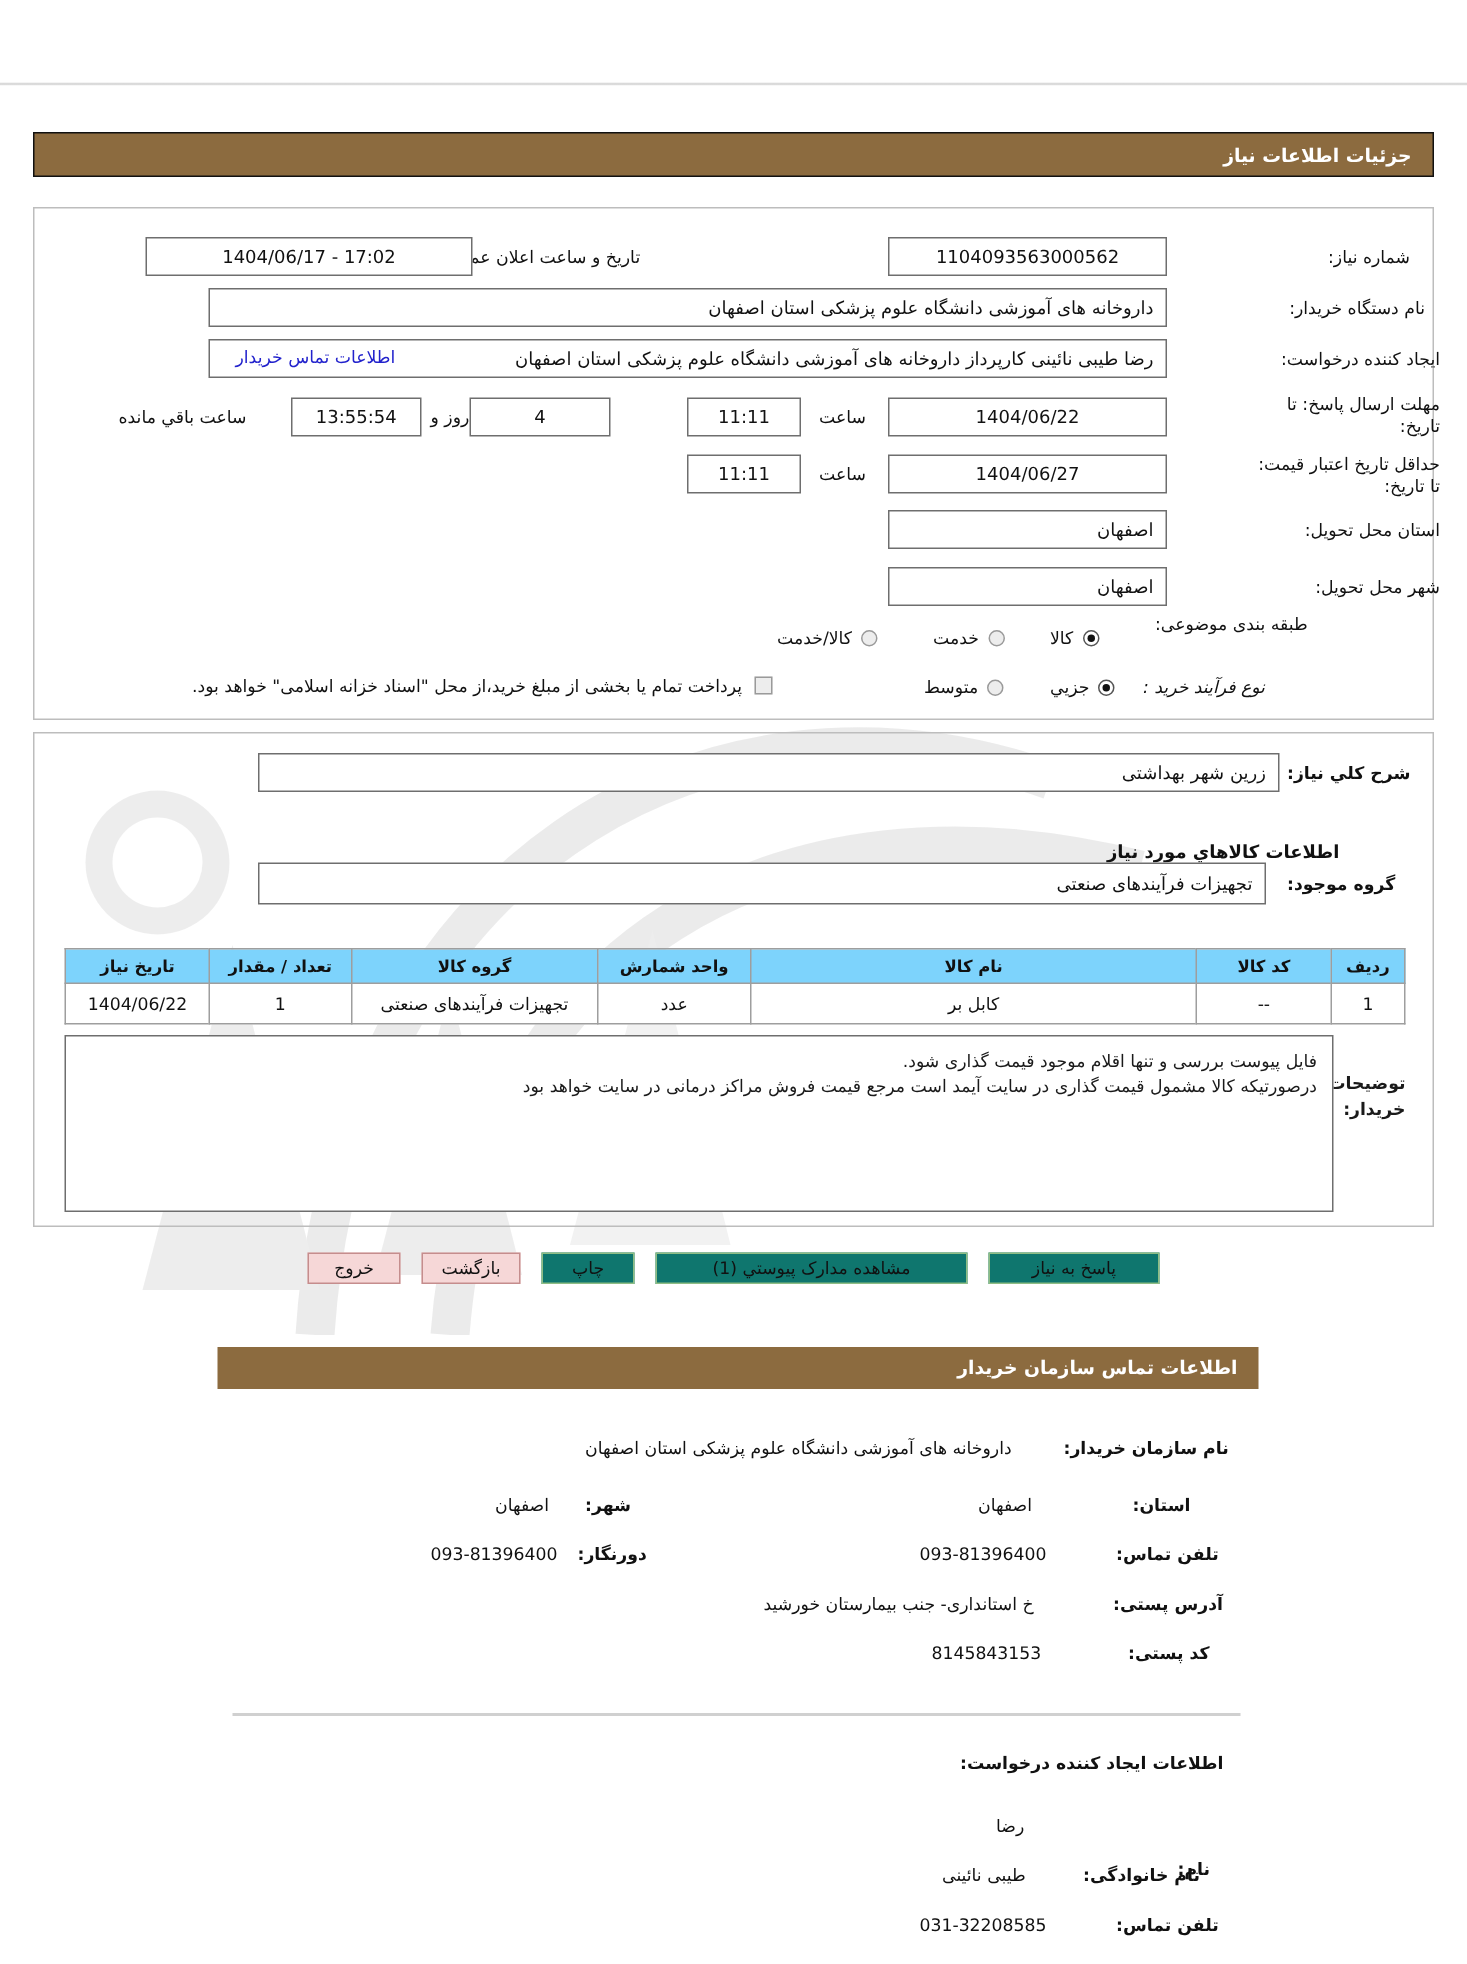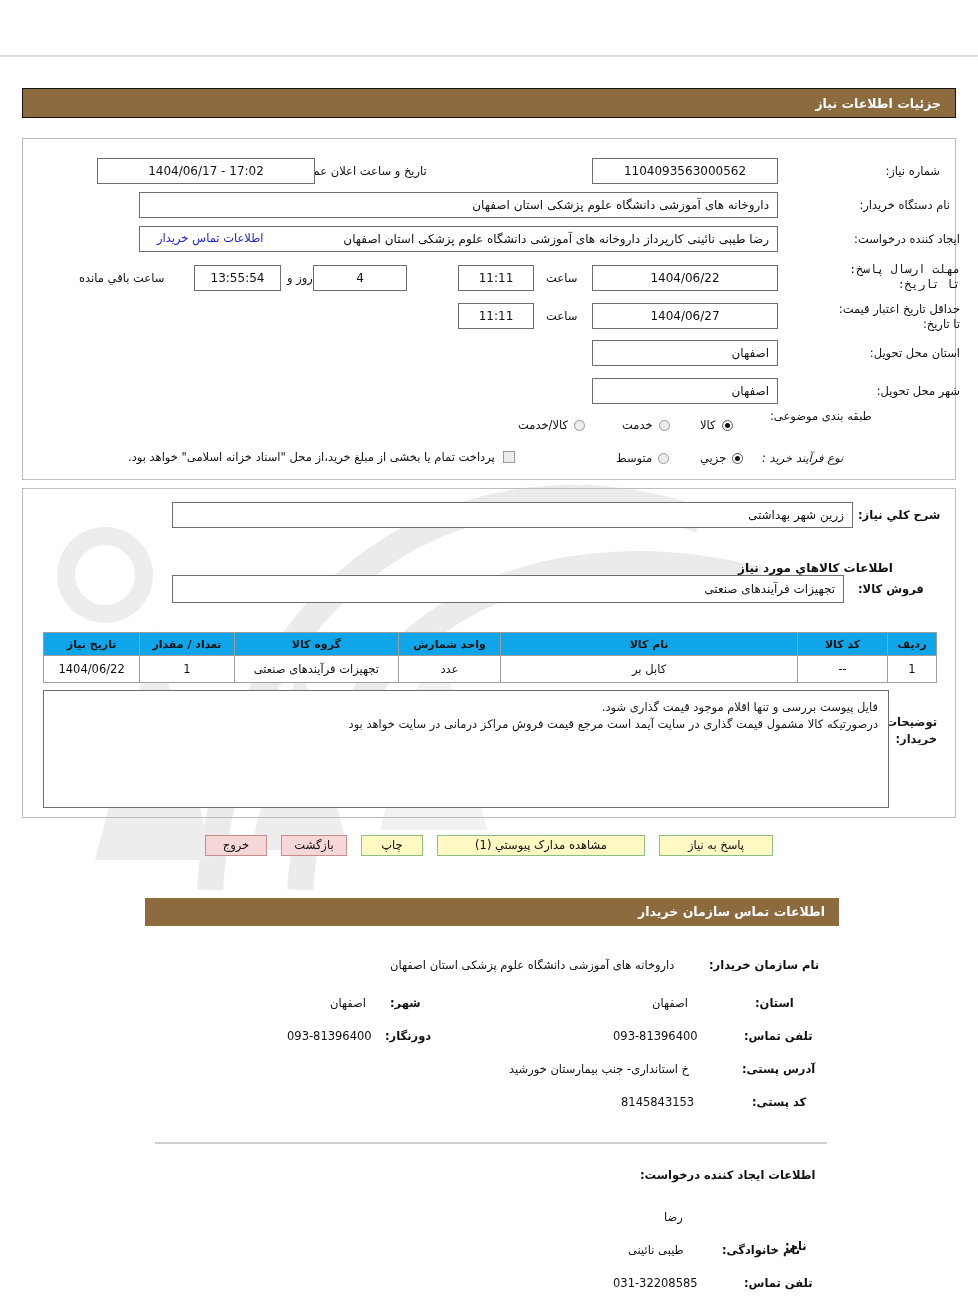--- a/index.html
+++ b/index.html
@@ -96,21 +96,21 @@
     border:1px solid #9a9a9a;background:#ededed;vertical-align:-2px;box-sizing:border-box;
   }
 
   
   #goods-table{
     position:absolute;left:43px;top:632px;width:894px;
     border-collapse:collapse;
     z-index:3;
   }
   #goods-table th{
-    background:#0ea5e9;border:1px solid #9e9e9e;
+    background:#7dd3fc;border:1px solid #9e9e9e;
     font-size:11px;font-weight:bold;color:#111;
     height:22px;padding:0 4px;text-align:center;white-space:nowrap;
   }
   #goods-table td{
     background:#fff;border:1px solid #9e9e9e;
     font-size:11.5px;color:#111;height:26px;padding:0 6px;text-align:center;white-space:nowrap;
   }
 
   #notes-wrap{position:absolute;left:43px;top:690px;width:894px;height:118px;z-index:3;}
   #notes-label{
@@ -126,21 +126,21 @@
 
   #button-bar{position:absolute;left:0;top:833px;width:978px;height:24px;z-index:3;
     display:flex;justify-content:center;align-items:center;gap:0;}
   .btn{
     border:1px solid #8a8a8a;
     height:21px;line-height:19px;
     font-size:11.5px;text-align:center;
     box-sizing:border-box;white-space:nowrap;cursor:pointer;
     color:#111;
   }
-  .btn.green{background:#fef9c3;border-color:#8fbd84;}
+  .btn.green{background:#0f766e;border-color:#8fbd84;}
   .btn.pink{background:#f6d7d7;border-color:#c58d8d;}
   .btn-sp{width:14px;}
 
   .kv{position:absolute;display:flex;align-items:baseline;}
   .kv .k{font-size:11.5px;font-weight:bold;color:#111;white-space:nowrap;text-align:right;}
   .kv .v{font-size:11.5px;color:#111;white-space:nowrap;}
 
   #divider-line{position:absolute;left:155px;top:1142px;width:672px;height:2px;background:#d0d0d0;}
 </style>
 </head>
@@ -183,21 +183,21 @@
   </div>
   <div class="box rt" style="position:absolute;left:139px;top:192px;width:639px;z-index:3;">داروخانه های آموزشی دانشگاه علوم پزشکی استان اصفهان</div>
 
   <div class="row" style="left:830px;top:226px;width:130px;height:26px;justify-content:flex-start;">
     <span class="lbl">ایجاد کننده درخواست:</span>
   </div>
   <div class="box rt" style="position:absolute;left:139px;top:226px;width:639px;z-index:3;">رضا طیبی نائینی کارپرداز داروخانه های آموزشی دانشگاه علوم پزشکی استان اصفهان</div>
   <a href="#" class="link" style="position:absolute;left:157px;top:231px;z-index:4;">اطلاعات تماس خریدار</a>
 
   <div class="row" style="left:830px;top:262px;width:130px;height:40px;align-items:flex-start;">
-    <span class="lbl" style="line-height:15px;white-space:normal;width:120px;font-family:Liberation Mono, monospace;">مهلت ارسال پاسخ: تا تاریخ:</span>
+    <span class="lbl" style="line-height:15px;white-space:normal;width:120px;">مهلت ارسال پاسخ: تا تاریخ:</span>
   </div>
   <div class="box num" style="position:absolute;left:592px;top:265px;width:186px;z-index:3;">1404/06/22</div>
   <span class="lbl" style="position:absolute;left:546px;top:271px;z-index:3;">ساعت</span>
   <div class="box num" style="position:absolute;left:458px;top:265px;width:76px;z-index:3;">11:11</div>
   <div class="box num" style="position:absolute;left:313px;top:265px;width:94px;text-align:center;z-index:3;">4</div>
   <span class="lbl" style="position:absolute;left:287px;top:271px;z-index:4;">روز و</span>
   <div class="box num" style="position:absolute;left:194px;top:265px;width:87px;z-index:3;">13:55:54</div>
   <span class="lbl" style="position:absolute;left:79px;top:271px;z-index:4;">ساعت باقي مانده</span>
 
   <div class="row" style="left:830px;top:302px;width:130px;height:40px;align-items:flex-start;">
@@ -254,21 +254,21 @@
   <div class="row" style="left:858px;top:502px;height:26px;justify-content:flex-start;z-index:3;">
     <span class="lbl lbl-b">شرح کلي نیاز:</span>
   </div>
   <div class="box rt" style="position:absolute;left:172px;top:502px;width:681px;z-index:3;">زرین شهر بهداشتی</div>
 
   <div class="row" style="left:738px;top:533px;height:22px;justify-content:flex-start;z-index:3;margin-top:24px;">
     <span class="lbl lbl-b" style="font-size:12px;">اطلاعات کالاهاي مورد نیاز</span>
   </div>
 
   <div class="row" style="left:858px;top:575px;height:28px;justify-content:flex-start;z-index:3;">
-    <span class="lbl lbl-b">فروش کالا:</span>
+    <span class="lbl lbl-b">گروه موجود:</span>
   </div>
   <div class="box rt" style="position:absolute;left:172px;top:575px;width:672px;height:28px;line-height:26px;z-index:3;">تجهیزات فرآیندهای صنعتی</div>
 
   <table id="goods-table">
     <thead>
       <tr>
         <th style="width:42px;">ردیف</th>
         <th style="width:88px;">کد کالا</th>
         <th style="width:330px;">نام کالا</th>
         <th style="width:96px;">واحد شمارش</th>

